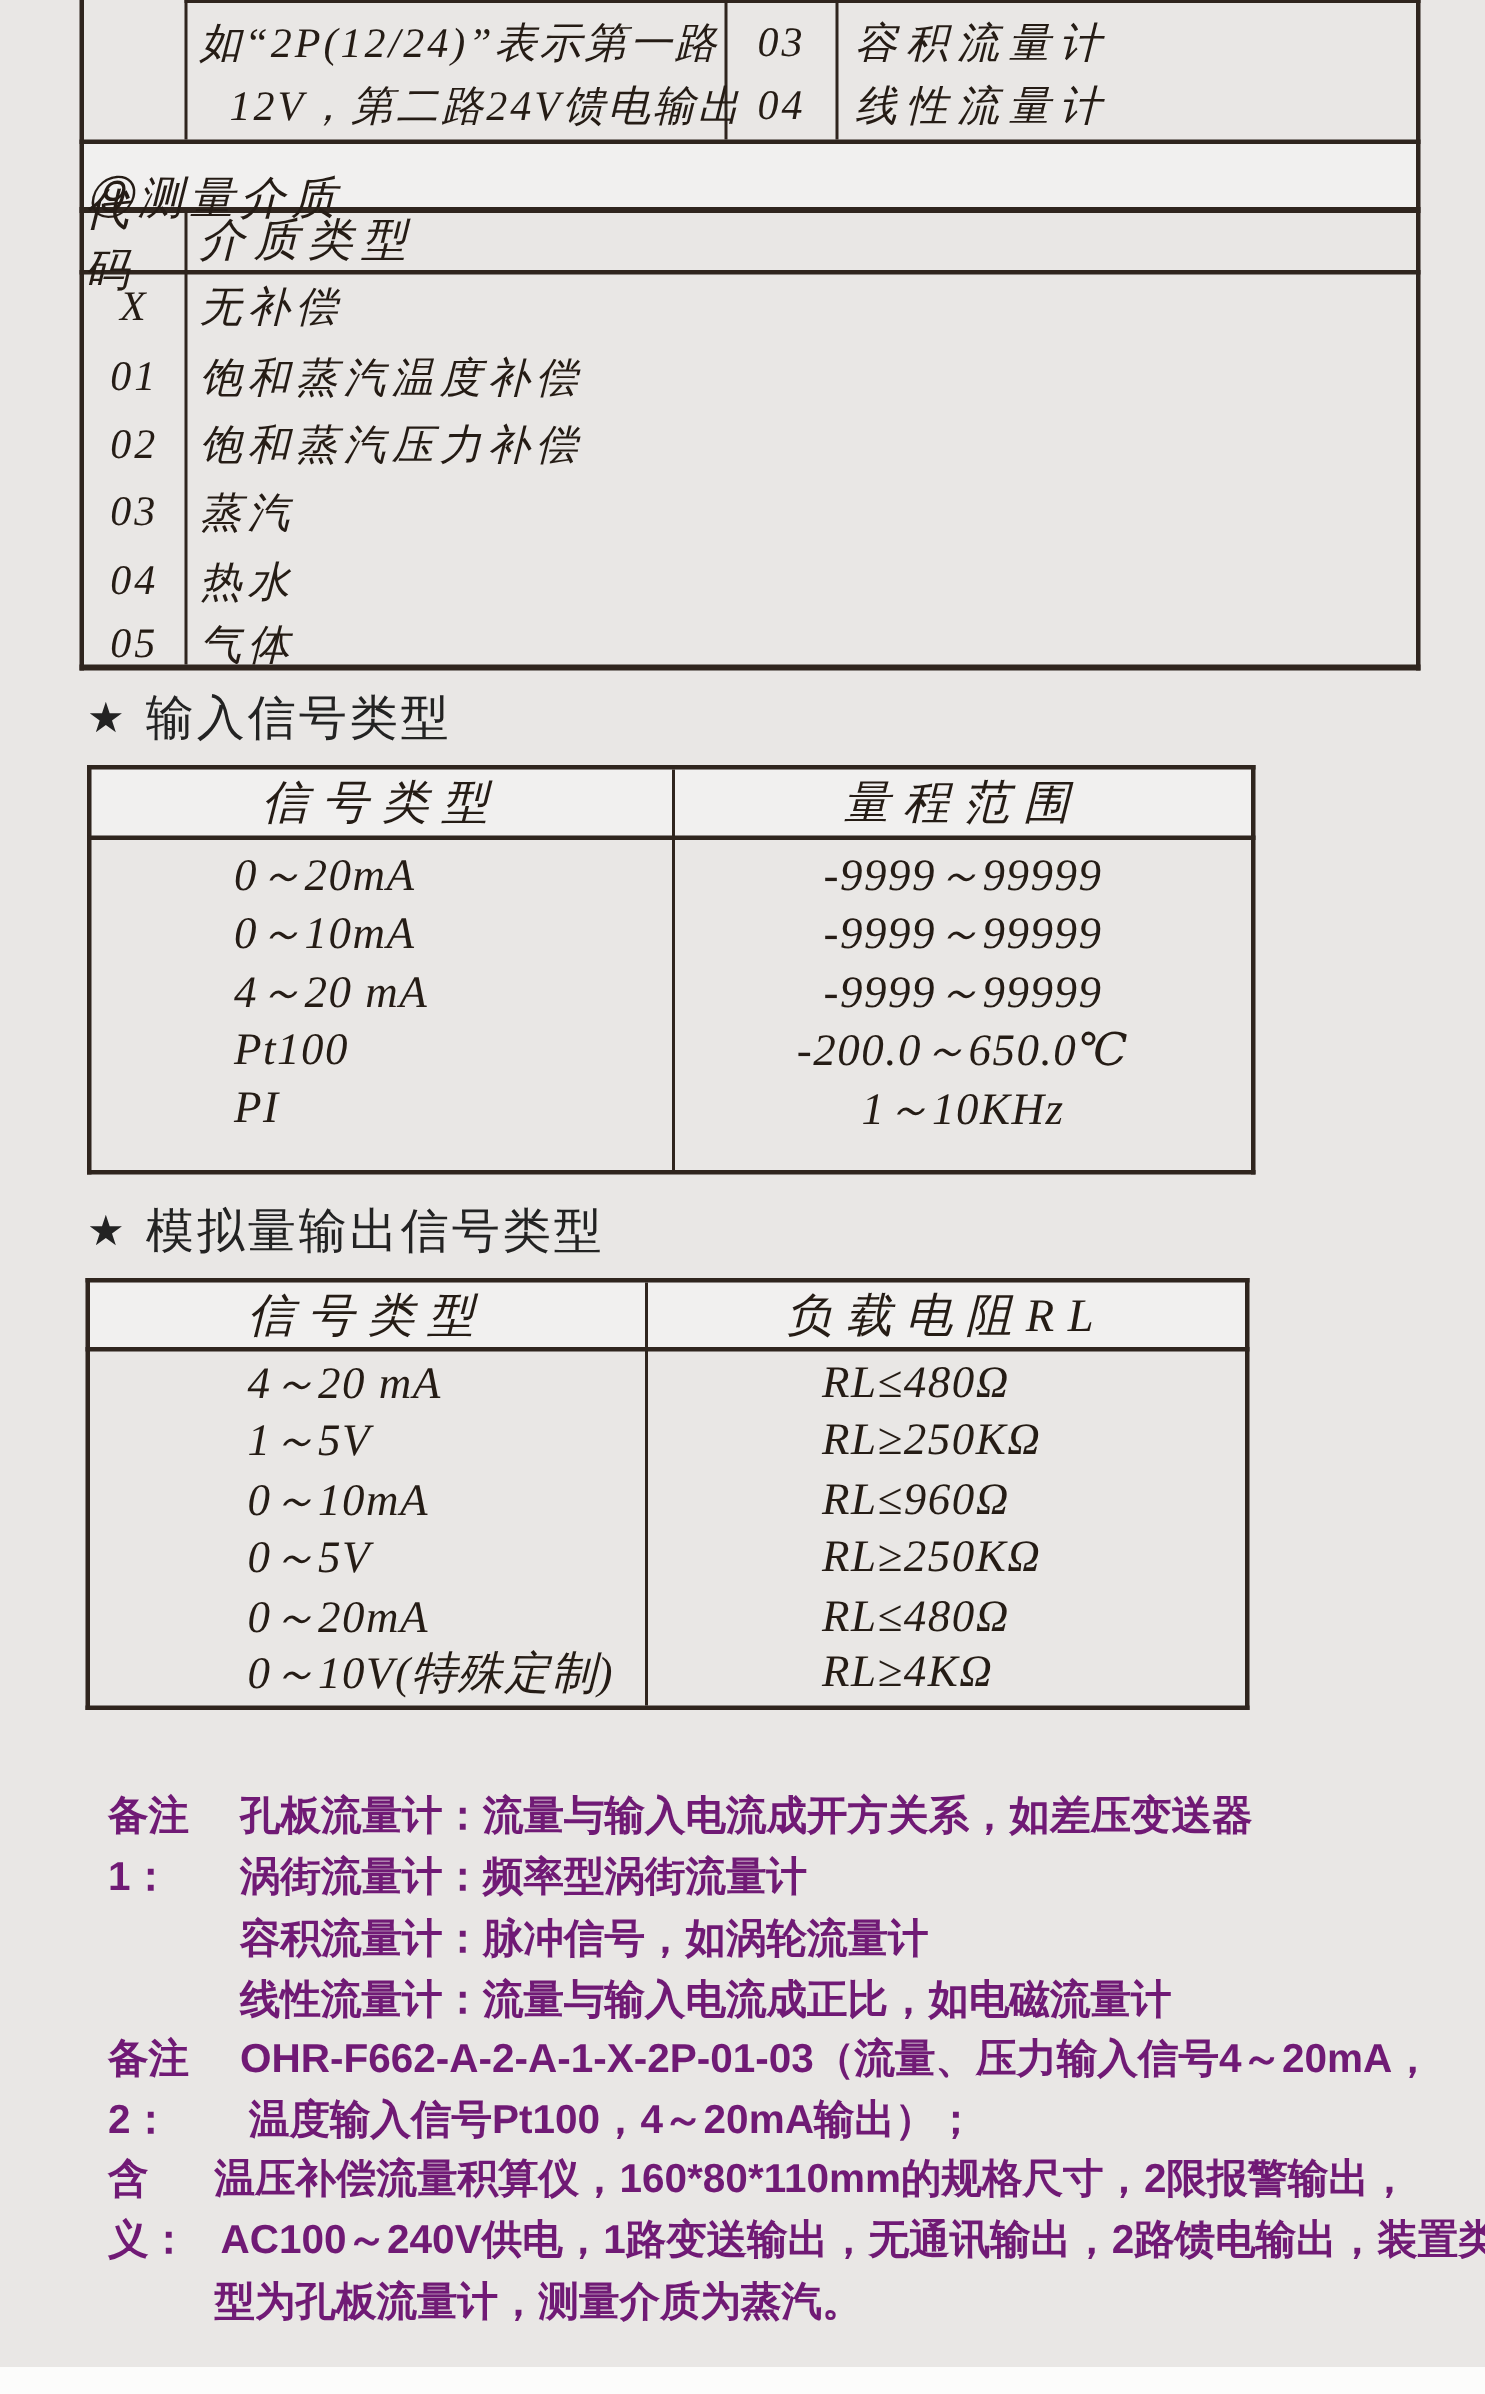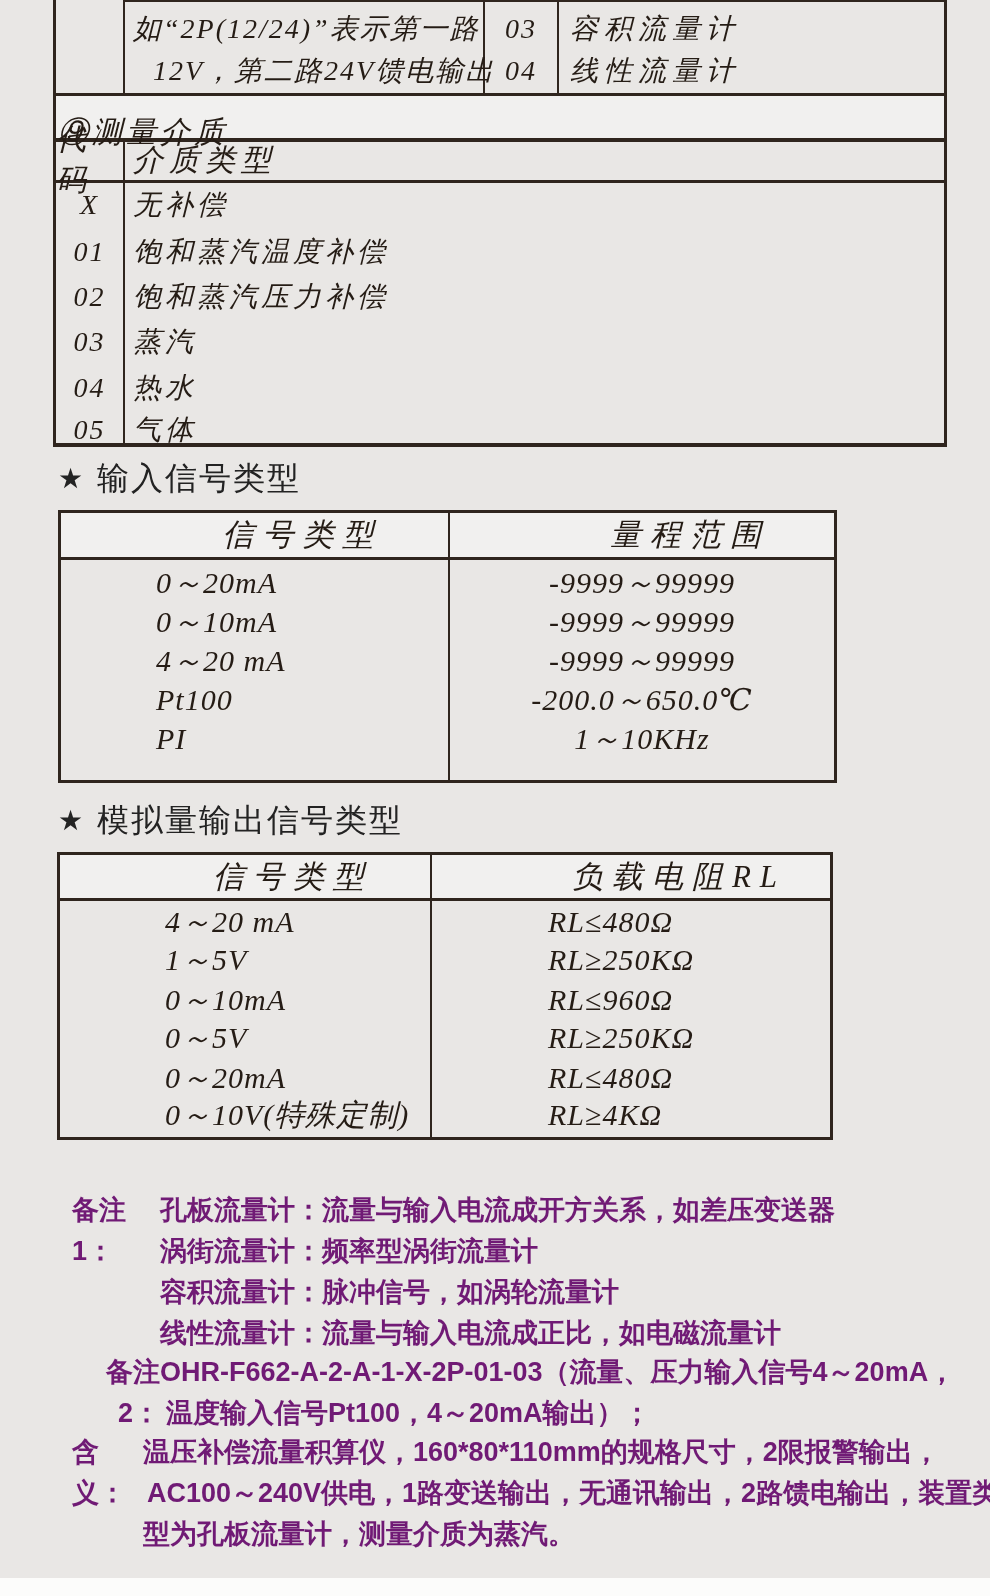--- a/index.html
+++ b/index.html
@@ -12,21 +12,21 @@
   .abs{position:absolute;font-style:italic;}
   .ln{position:absolute;background:#2f251e;}
   .cell{position:absolute;display:flex;align-items:center;}
   .ctr{justify-content:center;}
   .serif{font-family:"Liberation Serif","DejaVu Serif",serif;color:#251c15;}
   .t28{font-size:28px;letter-spacing:2px;}
   .t30{font-size:30px;letter-spacing:2px;}
   .sp6{letter-spacing:6px;}
   .sp4{letter-spacing:4px;}
   .hdr-bg{position:absolute;background:#f1f0ef;}
-  .tbl-hdr{font-size:31px;letter-spacing:9px;padding-left:48px;}
+  .tbl-hdr{font-size:31px;letter-spacing:9px;}
   .val{font-size:30px;letter-spacing:1px;}
   .heading{position:absolute;display:flex;align-items:center;gap:14px;
     font-family:"Liberation Sans","DejaVu Sans",sans-serif;color:#232323;}
   .heading .star{font-size:28px;line-height:1;}
   .heading .htxt{font-size:32px;letter-spacing:2px;}
   .notes-block{position:absolute;display:flex;align-items:flex-start;
     font-family:"Liberation Sans","DejaVu Sans",sans-serif;font-weight:700;
     color:#701a75;font-size:27px;}
   .notes-block .nlabel{flex:none;line-height:41px;}
   .notes-block .nbody{display:flex;flex-direction:column;}
@@ -160,21 +160,21 @@
   <span class="nlabel" style="width:88px;">备注1：</span>
   <div class="nbody">
     <div>孔板流量计：流量与输入电流成开方关系，如差压变送器</div>
     <div>涡街流量计：频率型涡街流量计</div>
     <div>容积流量计：脉冲信号，如涡轮流量计</div>
     <div>线性流量计：流量与输入电流成正比，如电磁流量计</div>
   </div>
 </div>
 
 <div class="notes-block" style="left:72px;top:1352px;">
-  <span class="nlabel" style="width:88px;text-align:right;">备注2：</span>
+  <span class="nlabel" style="width:88px;">备注2：</span>
   <div class="nbody">
     <div>OHR-F662-A-2-A-1-X-2P-01-03（流量、压力输入信号4～20mA，</div>
     <div style="padding-left:6px;">温度输入信号Pt100，4～20mA输出）；</div>
   </div>
 </div>
 
 <div class="notes-block" style="left:72px;top:1432px;">
   <span class="nlabel" style="width:71px;">含义：</span>
   <div class="nbody">
     <div>温压补偿流量积算仪，160*80*110mm的规格尺寸，2限报警输出，</div>

